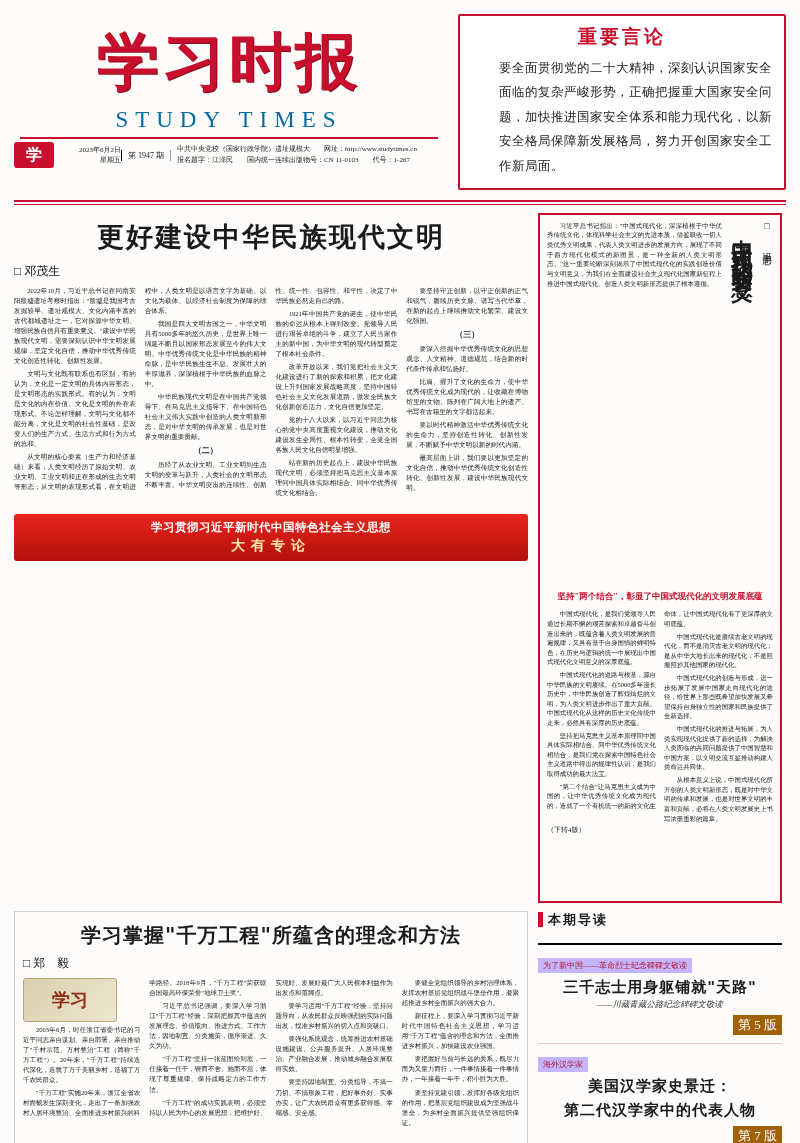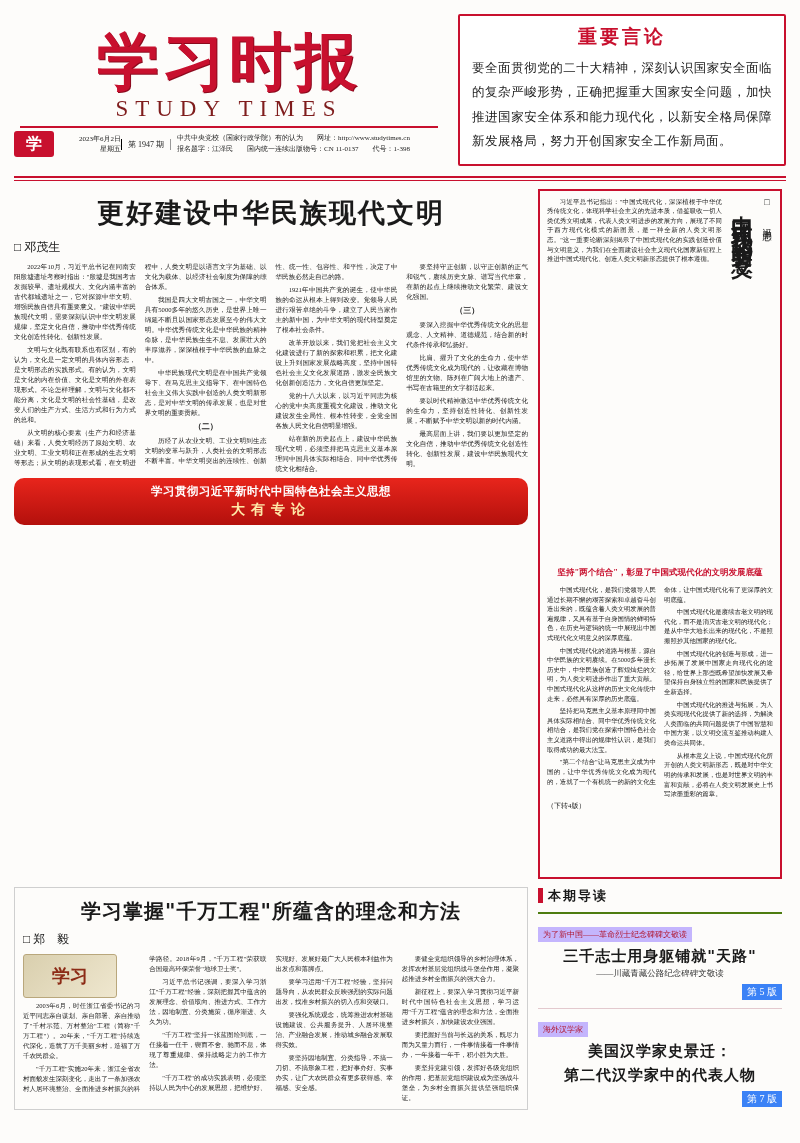--- a/index.html
+++ b/index.html
@@ -13,22 +13,22 @@
   
   .masthead{display:flex;align-items:flex-start;padding-top:14px;}
   .mast-left{width:430px;position:relative;}
   .mast-title{
     font-family:"DejaVu Serif", serif;
     font-size:62px;font-weight:bold;color:#c8102e;letter-spacing:4px;
     text-align:center;line-height:1.1;margin-top:14px;
     text-shadow:1px 1px 0 #8c0a1e;
   }
   .mast-en{
-    text-align:center;font-size:23px;letter-spacing:7px;color:#7f1d1d;
-    font-family:"Liberation Serif", serif;margin-top:0;
+    text-align:center;font-size:23px;letter-spacing:7px;color:#0369a1;
+    font-family:"Liberation Serif", serif;margin-top:11px;
   }
   .mast-rule{border-top:2px solid #c8102e;margin:4px 6px 0 6px;}
   .mast-info{display:flex;align-items:center;margin-top:3px;font-size:7px;color:#222;}
   .mast-badge{
     width:40px;height:26px;background:#c8102e;color:#fff;border-radius:3px;
     display:flex;align-items:center;justify-content:center;font-size:16px;font-weight:bold;
     margin-right:5px;flex:0 0 auto;
   }
   .mast-date{width:62px;text-align:right;line-height:1.5;}
   .mast-issue{width:48px;text-align:center;border-left:1px solid #000000;border-right:1px solid #999;font-size:8px;}
@@ -37,21 +37,21 @@
   
   .topbox{
     flex:1;margin-left:14px;border:2px solid #c8102e;border-radius:2px;
     padding:8px 12px 10px 12px;background:#fff;
     min-height:140px;box-sizing:border-box;
   }
   .topbox-title{
     text-align:center;color:#c8102e;font-weight:bold;font-size:19px;letter-spacing:3px;
     font-family:"DejaVu Serif", serif;margin-bottom:6px;
   }
-  .topbox-body{font-size:12.5px;line-height:1.95;text-align:justify;letter-spacing:.5px;}
+  .topbox-body{font-size:12.5px;line-height:1.95;text-align:justify;letter-spacing:.5px;margin-left:27px;}
 
   
   .sep-red{border-top:2px solid #c8102e;margin:10px 0 0 0;}
   .sep-thin{border-top:1px solid #c8102e;margin-top:2px;}
 
   
   .main{display:flex;margin-top:8px;}
   .left-col{width:514px;}
   .right-col{width:244px;margin-left:10px;border:2px solid #c8102e;padding:6px 7px;box-sizing:border-box;height:690px;}
 
@@ -60,21 +60,21 @@
     font-size:27px;letter-spacing:2px;margin:6px 0 8px 0;
   }
   .byline{font-size:12px;margin-bottom:6px;}
 
   .cols4{column-count:4;column-gap:9px;font-size:6.6px;line-height:1.52;text-align:justify;}
   .cols4 p{margin:0 0 3px 0;text-indent:2em;}
   .subhead{text-align:center;font-weight:bold;font-size:8px;margin:4px 0;text-indent:0 !important;}
 
   .promo{
     background:linear-gradient(180deg,#e8251c,#b3100c);
-    color:#fff;border-radius:10px;padding:6px 12px;margin-top:4px;text-align:center;
+    color:#fff;border-radius:3px;padding:6px 12px;margin-top:16px;text-align:center;
   }
   .promo-l1{font-size:11.5px;font-weight:bold;letter-spacing:.5px;}
   .promo-l2{font-size:14px;font-weight:bold;letter-spacing:6px;margin-top:2px;color:#ffe9a8;}
 
   
   .vtitle{
     writing-mode:vertical-rl;text-orientation:upright;
     font-family:"DejaVu Serif", serif;font-weight:bold;font-size:21px;letter-spacing:4px;
     height:360px;margin:2px 0 0 6px;
   }
@@ -98,28 +98,28 @@
     width:92px;height:42px;background:linear-gradient(135deg,#d9cfae,#efe7cf);
     border:1px solid #b9a77c;border-radius:3px;display:flex;align-items:center;justify-content:center;
     color:#8c2b16;font-weight:bold;font-size:18px;font-family:"DejaVu Serif", serif;
     float:left;margin:0 6px 3px 0;
   }
   .cols4b{column-count:4;column-gap:9px;font-size:6.5px;line-height:1.55;text-align:justify;}
   .cols4b p{margin:0 0 3px 0;text-indent:2em;}
 
   
   .br{width:244px;margin-left:10px;}
-  .digest-hd{display:flex;align-items:center;border-bottom:2px solid #4d7c0f;padding-bottom:7px;text-align:center;}
+  .digest-hd{display:flex;align-items:center;border-bottom:2px solid #000000;padding-bottom:14px;text-align:center;}
   .digest-bar{width:5px;height:15px;background:#c8102e;margin-right:5px;}
   .digest-title{font-weight:bold;font-size:13px;letter-spacing:2px;font-family:"DejaVu Serif", serif;}
   .dg-item{margin-top:9px;}
   .dg-kicker{background:#c4b5fd;color:#b0142c;font-size:8px;padding:2px 5px;display:inline-block;}
   .dg-head{font-family:"DejaVu Serif", serif;font-weight:bold;font-size:15px;text-align:center;margin:5px 0 2px 0;letter-spacing:1px;}
-  .dg-sub{font-size:8.5px;text-align:center;color:#333;}
-  .dg-page{float:right;background:#3b82f6;color:#fff;font-size:10px;padding:1px 5px;margin-top:4px;}
+  .dg-sub{font-size:8.5px;text-align:center;color:#333;font-style:italic;}
+  .dg-page{float:right;background:#a16207;color:#fff;font-size:13px;padding:1px 5px;margin-top:4px;}
   .clearfix::after{content:"";display:block;clear:both;}
   .dg-rule{border-top:1px solid #e3c9ce;margin-top:8px;}
 </style>
 </head>
 <body>
 
 <div class="page">
 
   <div class="masthead">
     <div class="mast-left">
@@ -127,22 +127,22 @@
       <div class="mast-en">STUDY TIMES</div>
       <div class="mast-rule"></div>
       <div class="mast-info">
         <div class="mast-badge">学</div>
         <div class="mast-date">
           <div>2023年6月2日</div>
           <div>星期五</div>
         </div>
         <div class="mast-issue">第 1947 期</div>
         <div class="mast-meta">
-          <div>中共中央党校（国家行政学院）有的认为　　网址：http://www.studytimes.cn</div>
-          <div>报名题字：江泽民　　国内统一连续出版物号：CN 11-0137　　代号：1-398</div>
+          <div>中共中央党校（国家行政学院）遗址规模大　　网址：http://www.studytimes.cn</div>
+          <div>报名题字：江泽民　　国内统一连续出版物号：CN 11-0103　　代号：1-267</div>
         </div>
       </div>
     </div>
 
     <div class="topbox">
       <div class="topbox-title">重要言论</div>
       <div class="topbox-body">要全面贯彻党的二十大精神，深刻认识国家安全面临的复杂严峻形势，正确把握重大国家安全问题，加快推进国家安全体系和能力现代化，以新安全格局保障新发展格局，努力开创国家安全工作新局面。</div>
     </div>
   </div>
 

